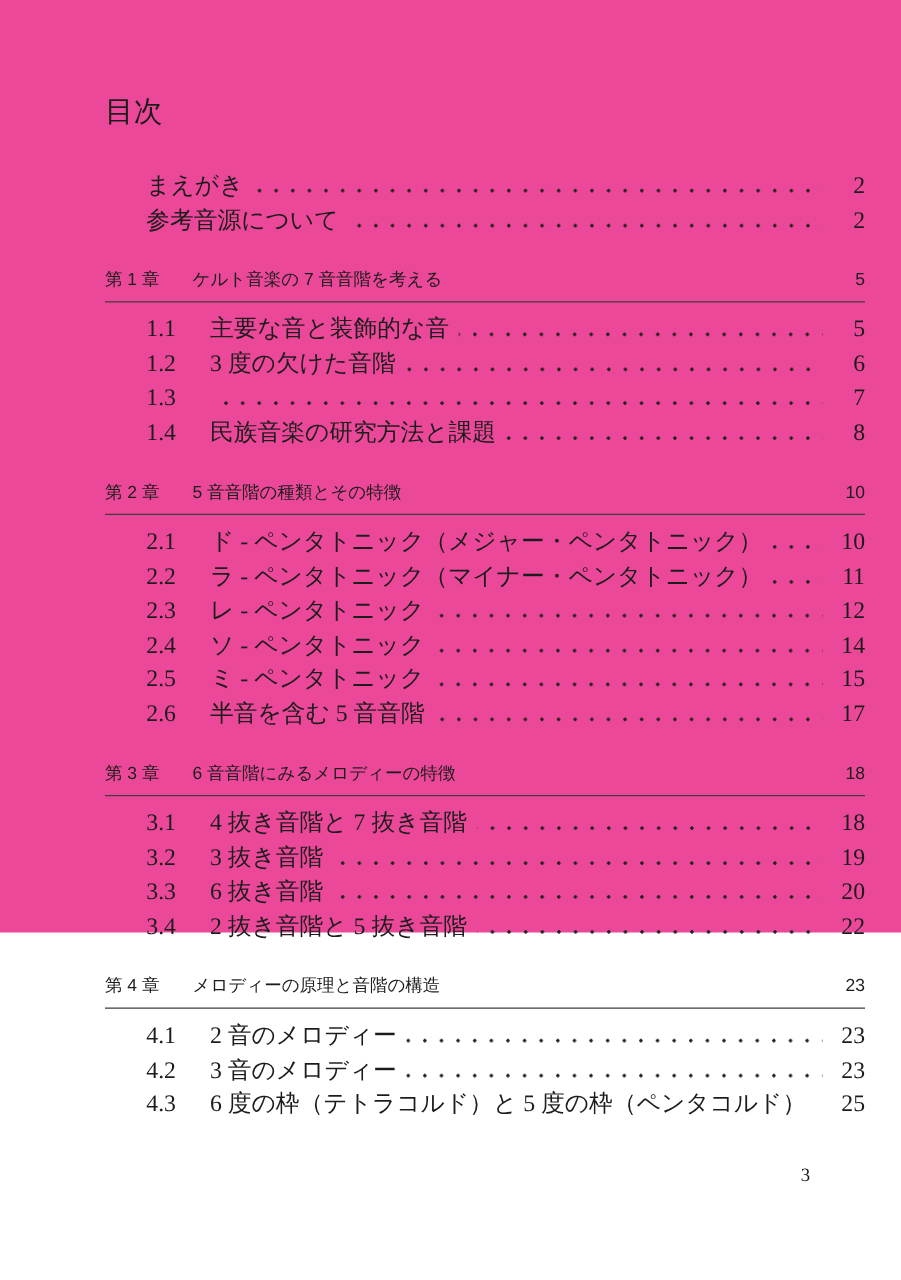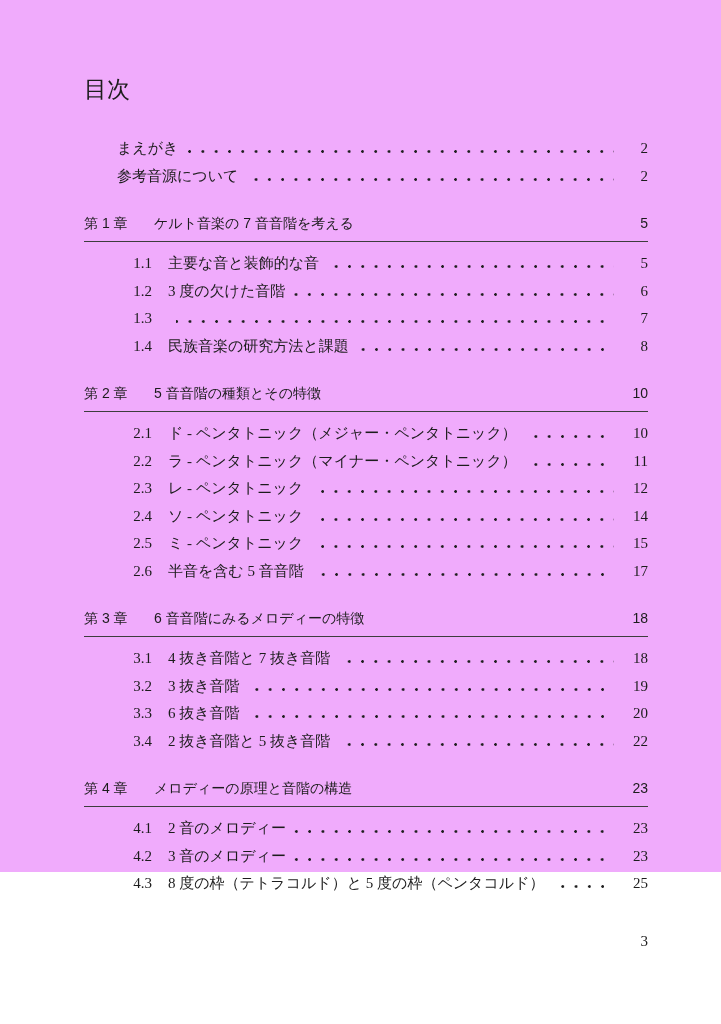--- a/index.html
+++ b/index.html
@@ -4,47 +4,46 @@
 <style>
   html, body { margin: 0; padding: 0; }
   body {
     width: 721px; height: 1024px;
     background: #ffffff;
     overflow: hidden;
   }
   .page {
     position: relative;
     box-sizing: border-box;
-    width: 721px; height: 872px;
-    padding: 78px 73px 0 84px;
-    background: #f0abfc;
+    width: 721px; height: 746px;
+    padding: 78px 29px 0 84px;
+    background: #ec4899;
     color: #1c1c1c;
     font-family: "Liberation Serif", "DejaVu Serif", serif;
   }
   .toc-title {
     margin: 0 0 34px 0;
     font-family: "Liberation Sans", "DejaVu Sans", sans-serif;
     font-weight: 500;
     font-size: 23px;
     line-height: 23px;
     color: #1c1c1c;
   }
   .front-matter { margin-left: 33px; }
   .toc-row {
     display: flex;
     align-items: baseline;
     height: 27.5px;
     line-height: 27.5px;
-    font-size: 15px;
+    font-size: 19px;
     white-space: nowrap;
   }
   .entry-number {
     flex: 0 0 51px;
     width: 51px;
-    text-align: center;
   }
   .entry-title { flex: 0 0 auto; }
   .leader {
     flex: 1 1 0;
     min-width: 0;
     height: 3px;
     margin: 0 8px;
     background-image: radial-gradient(circle at 1.5px 1.5px, #1f1f1f 1.1px, rgba(0,0,0,0) 1.6px);
     background-size: 13.3px 3px;
     background-repeat: repeat-x;
@@ -240,21 +239,21 @@
 
   <div class="toc-row">
     <span class="entry-number">4.2</span>
     <span class="entry-title">3 音のメロディー</span>
     <span class="leader"></span>
     <span class="entry-page">23</span>
   </div>
 
   <div class="toc-row">
     <span class="entry-number">4.3</span>
-    <span class="entry-title">8 度の枠（テトラコルド）と 5 度の枠（ペンタコルド）</span>
+    <span class="entry-title">6 度の枠（テトラコルド）と 5 度の枠（ペンタコルド）</span>
     <span class="leader"></span>
     <span class="entry-page">25</span>
   </div>
 
 </div>
   </section>
 </div>
   <div class="page-footer">3</div>
 </div>
 

